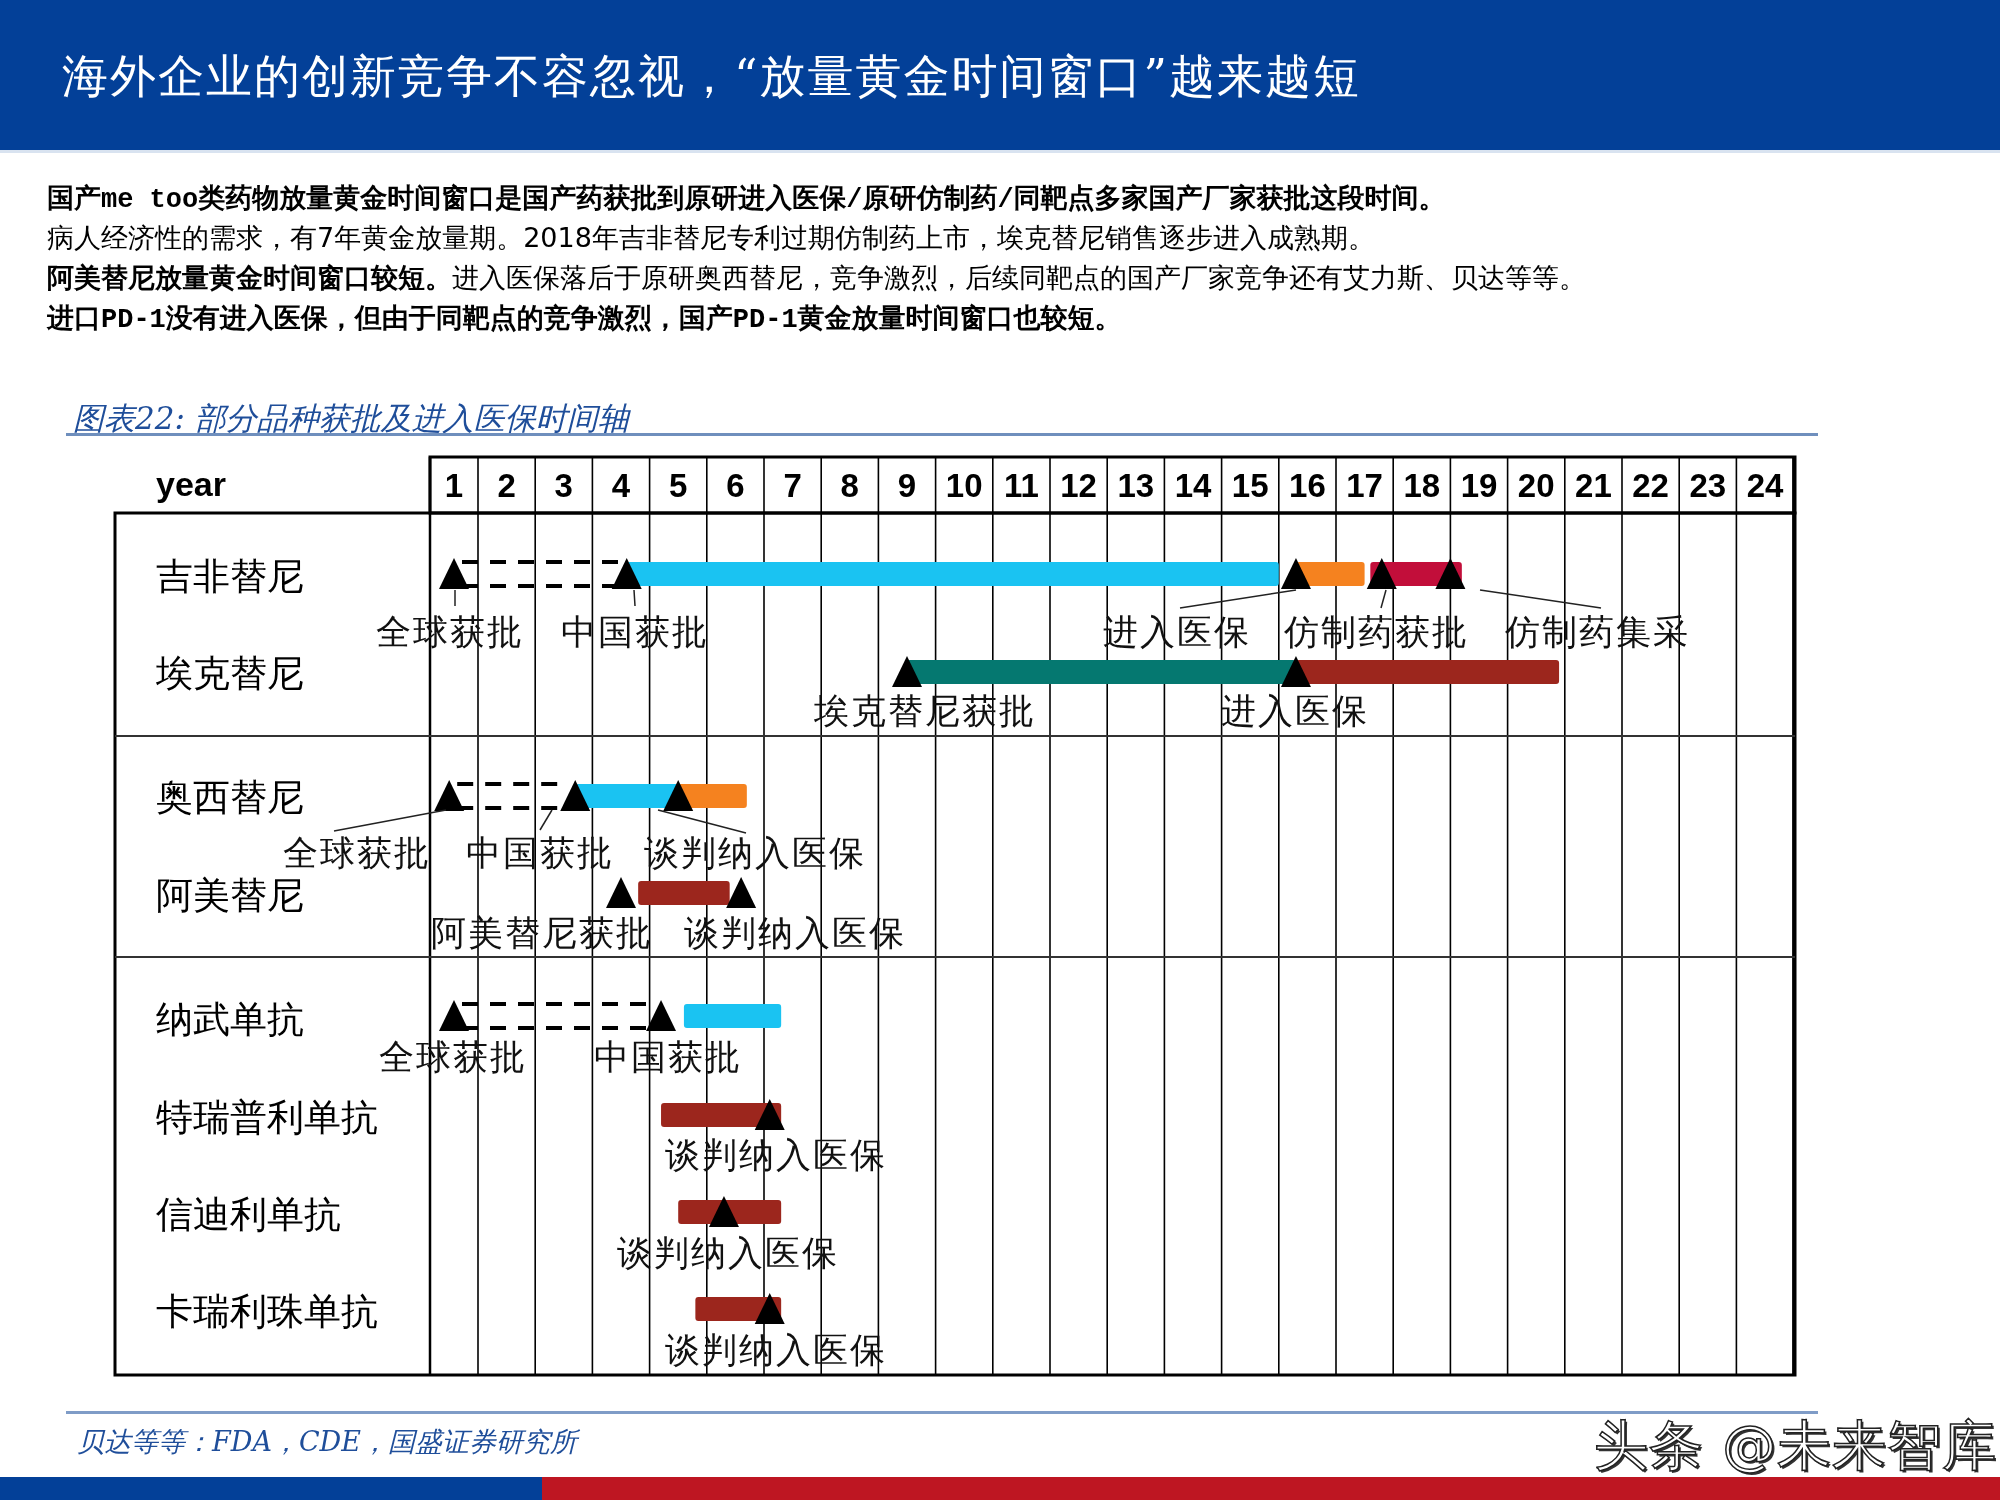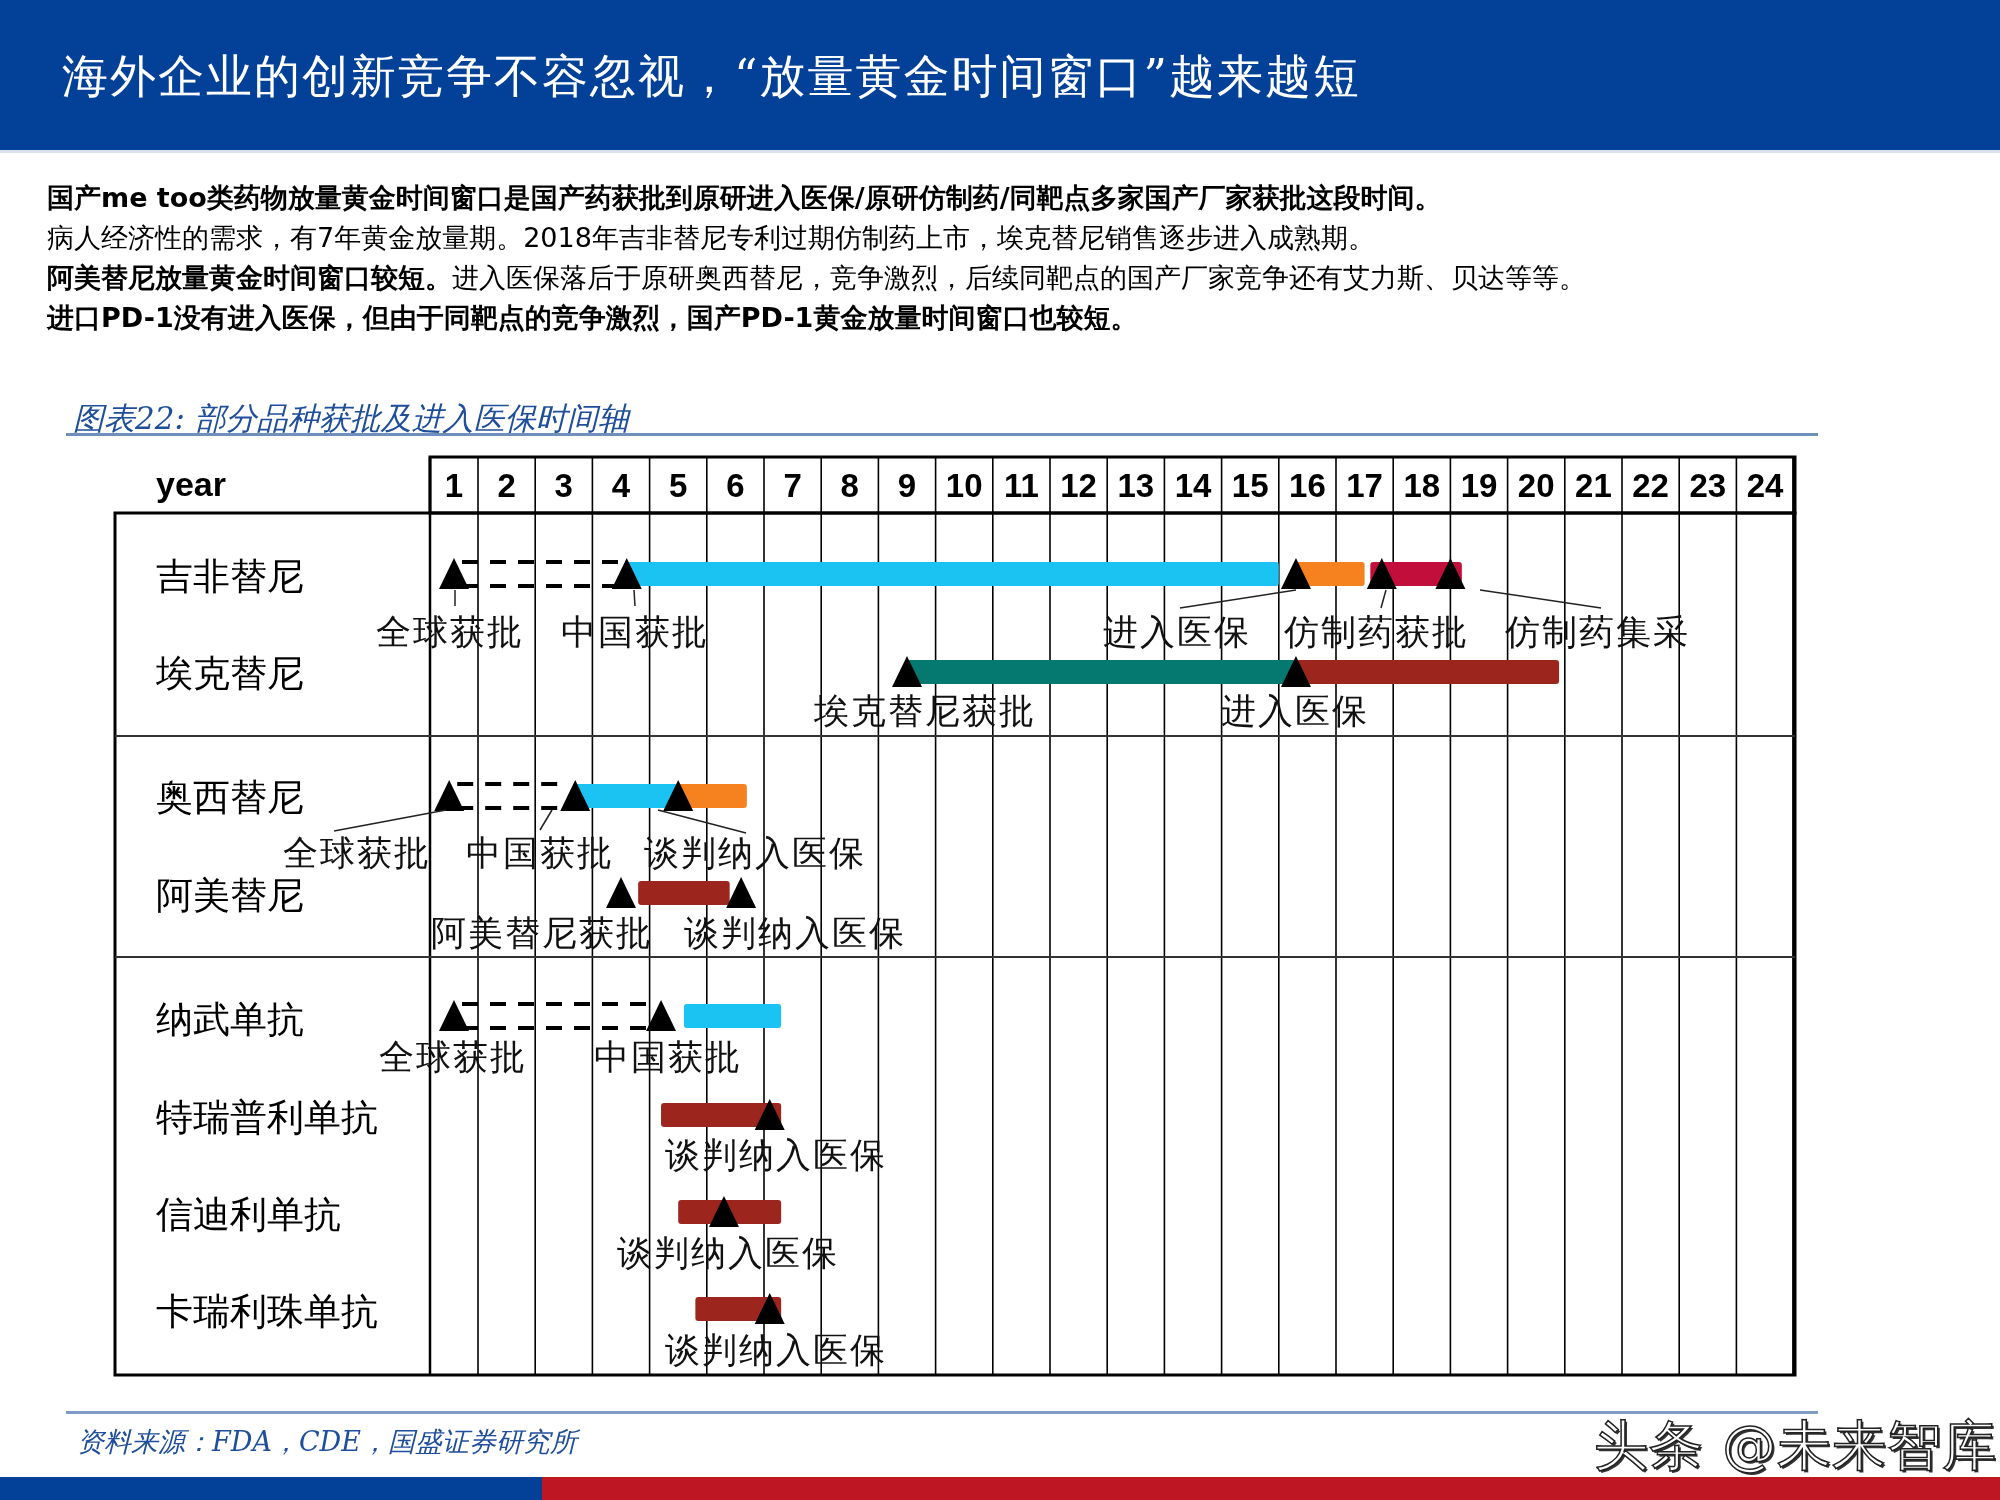--- a/index.html
+++ b/index.html
@@ -4,21 +4,21 @@
 <style>
   html, body { margin:0; padding:0; background:#ffffff; }
   body { width:2000px; height:1500px; position:relative; overflow:hidden;
          font-family:"DejaVu Sans", "Liberation Sans", sans-serif; }
   .title-bar { position:absolute; left:0; top:0; width:2000px; height:150px; background:#034098;text-align:center; }
   .title-text { position:absolute; left:62px; top:46px; color:#ffffff; font-size:46px;
                 font-family:"DejaVu Serif", "Liberation Serif", serif; letter-spacing:2px; white-space:nowrap; }
   .title-under { position:absolute; left:0; top:150px; width:2000px; height:3px; background:#d9e3f0; }
   .body-text { position:absolute; left:47px; top:178px; width:1930px; }
   .body-line { height:40px; line-height:40px; font-size:27px; color:#000; white-space:nowrap; }
-  .body-line b { font-weight:bold; }
+  .body-line b { font-weight:bold;font-family:Liberation Mono, monospace; }
   .caption { position:absolute; left:73px; top:398px; font-size:31px; font-style:italic; color:#1f4e9a;
              font-family:"DejaVu Serif", "Liberation Serif", serif; }
   .caption-rule { position:absolute; left:66px; top:433px; width:1752px; height:3px; background:#6f8fbd; }
   .chart-svg { position:absolute; left:0; top:0; }
   .source-rule { position:absolute; left:66px; top:1411px; width:1752px; height:3px; background:#7f9cc7; }
   .source-text { position:absolute; left:77px; top:1424px; font-size:27px; font-style:italic; color:#1f4e9a;
                  font-family:"DejaVu Serif", "Liberation Serif", serif; }
   .watermark { position:absolute; left:1594px; top:1410px; font-size:54px; color:#ffffff;
                -webkit-text-stroke:1.5px #222; text-shadow:2px 2px 0 #333; letter-spacing:1px; white-space:nowrap; }
   .foot-blue { position:absolute; left:0; top:1477px; width:542px; height:23px; background:#034098; }
@@ -161,17 +161,17 @@
     <text x="431" y="945" font-size="35" font-family="DejaVu Serif, serif" fill="#111" letter-spacing="2">阿美替尼获批</text>
     <text x="684" y="945" font-size="35" font-family="DejaVu Serif, serif" fill="#111" letter-spacing="2">谈判纳入医保</text>
     <text x="379" y="1069" font-size="35" font-family="DejaVu Serif, serif" fill="#111" letter-spacing="2">全球获批</text>
     <text x="594" y="1069" font-size="35" font-family="DejaVu Serif, serif" fill="#111" letter-spacing="2">中国获批</text>
     <text x="665" y="1167" font-size="35" font-family="DejaVu Serif, serif" fill="#111" letter-spacing="2">谈判纳入医保</text>
     <text x="617" y="1265" font-size="35" font-family="DejaVu Serif, serif" fill="#111" letter-spacing="2">谈判纳入医保</text>
     <text x="665" y="1362" font-size="35" font-family="DejaVu Serif, serif" fill="#111" letter-spacing="2">谈判纳入医保</text>
   </svg>
 
 <div class="source-rule"></div>
-<div class="source-text">资料来源：FDA，CDE，国盛证券研究所</div>
+<div class="source-text">贝达等等：FDA，CDE，国盛证券研究所</div>
 <div class="watermark">头条 @未来智库</div>
 
 <div class="foot-blue"></div>
 <div class="foot-red"></div>
 
 </body></html>

